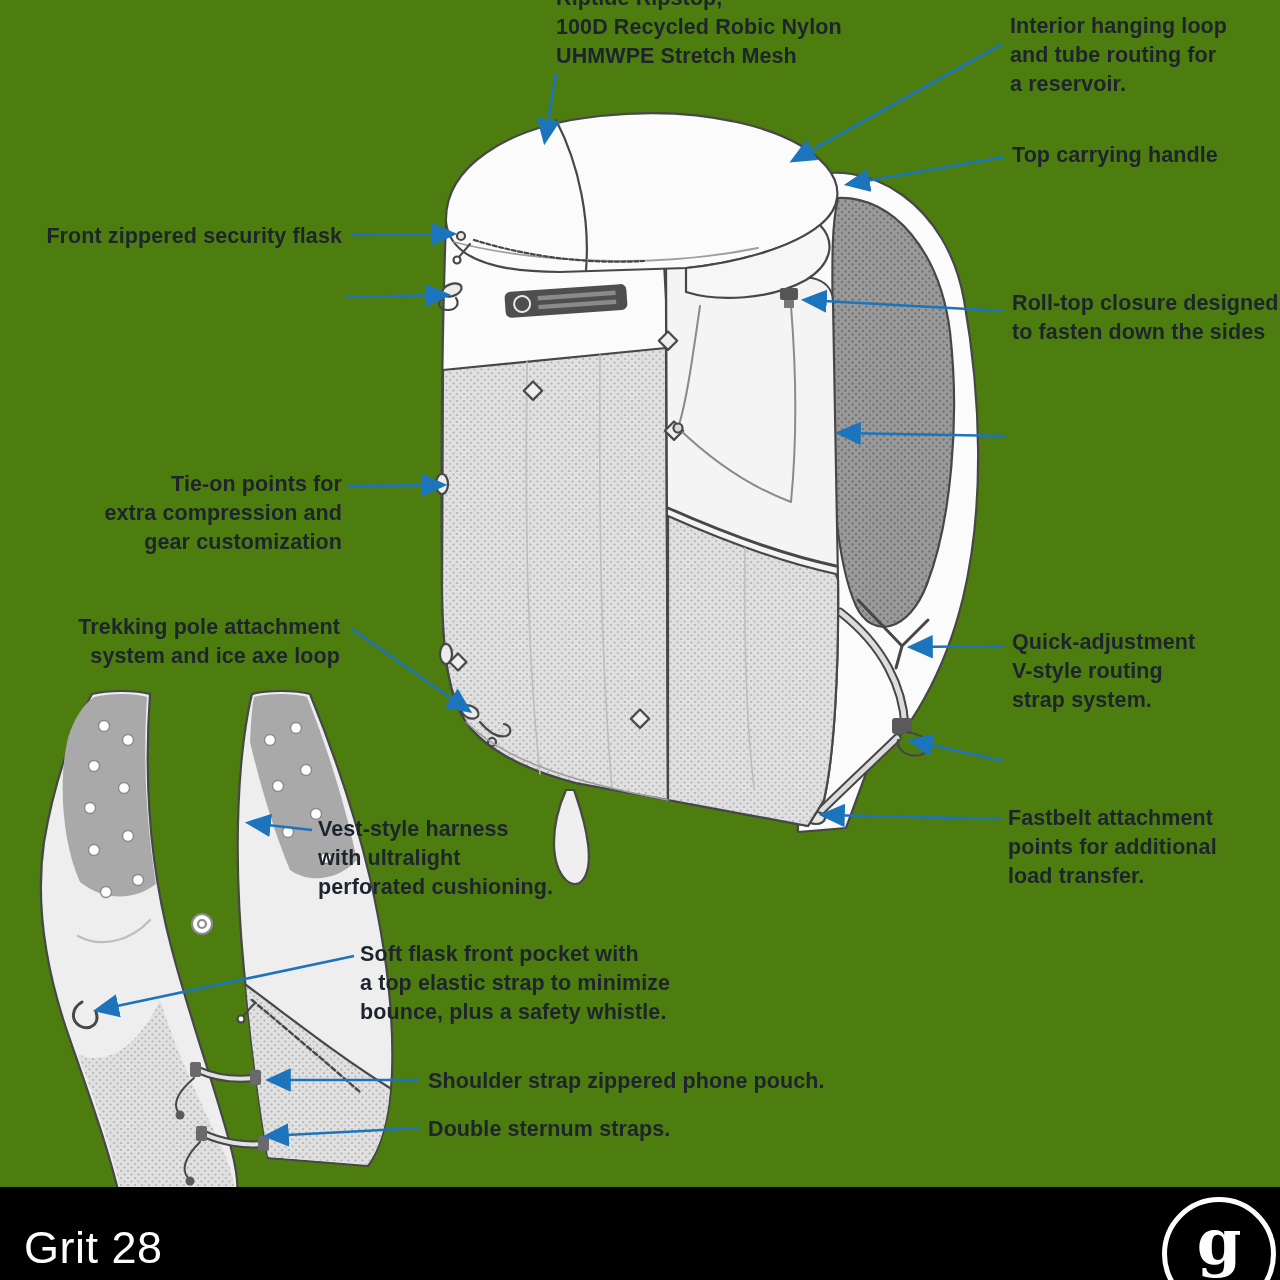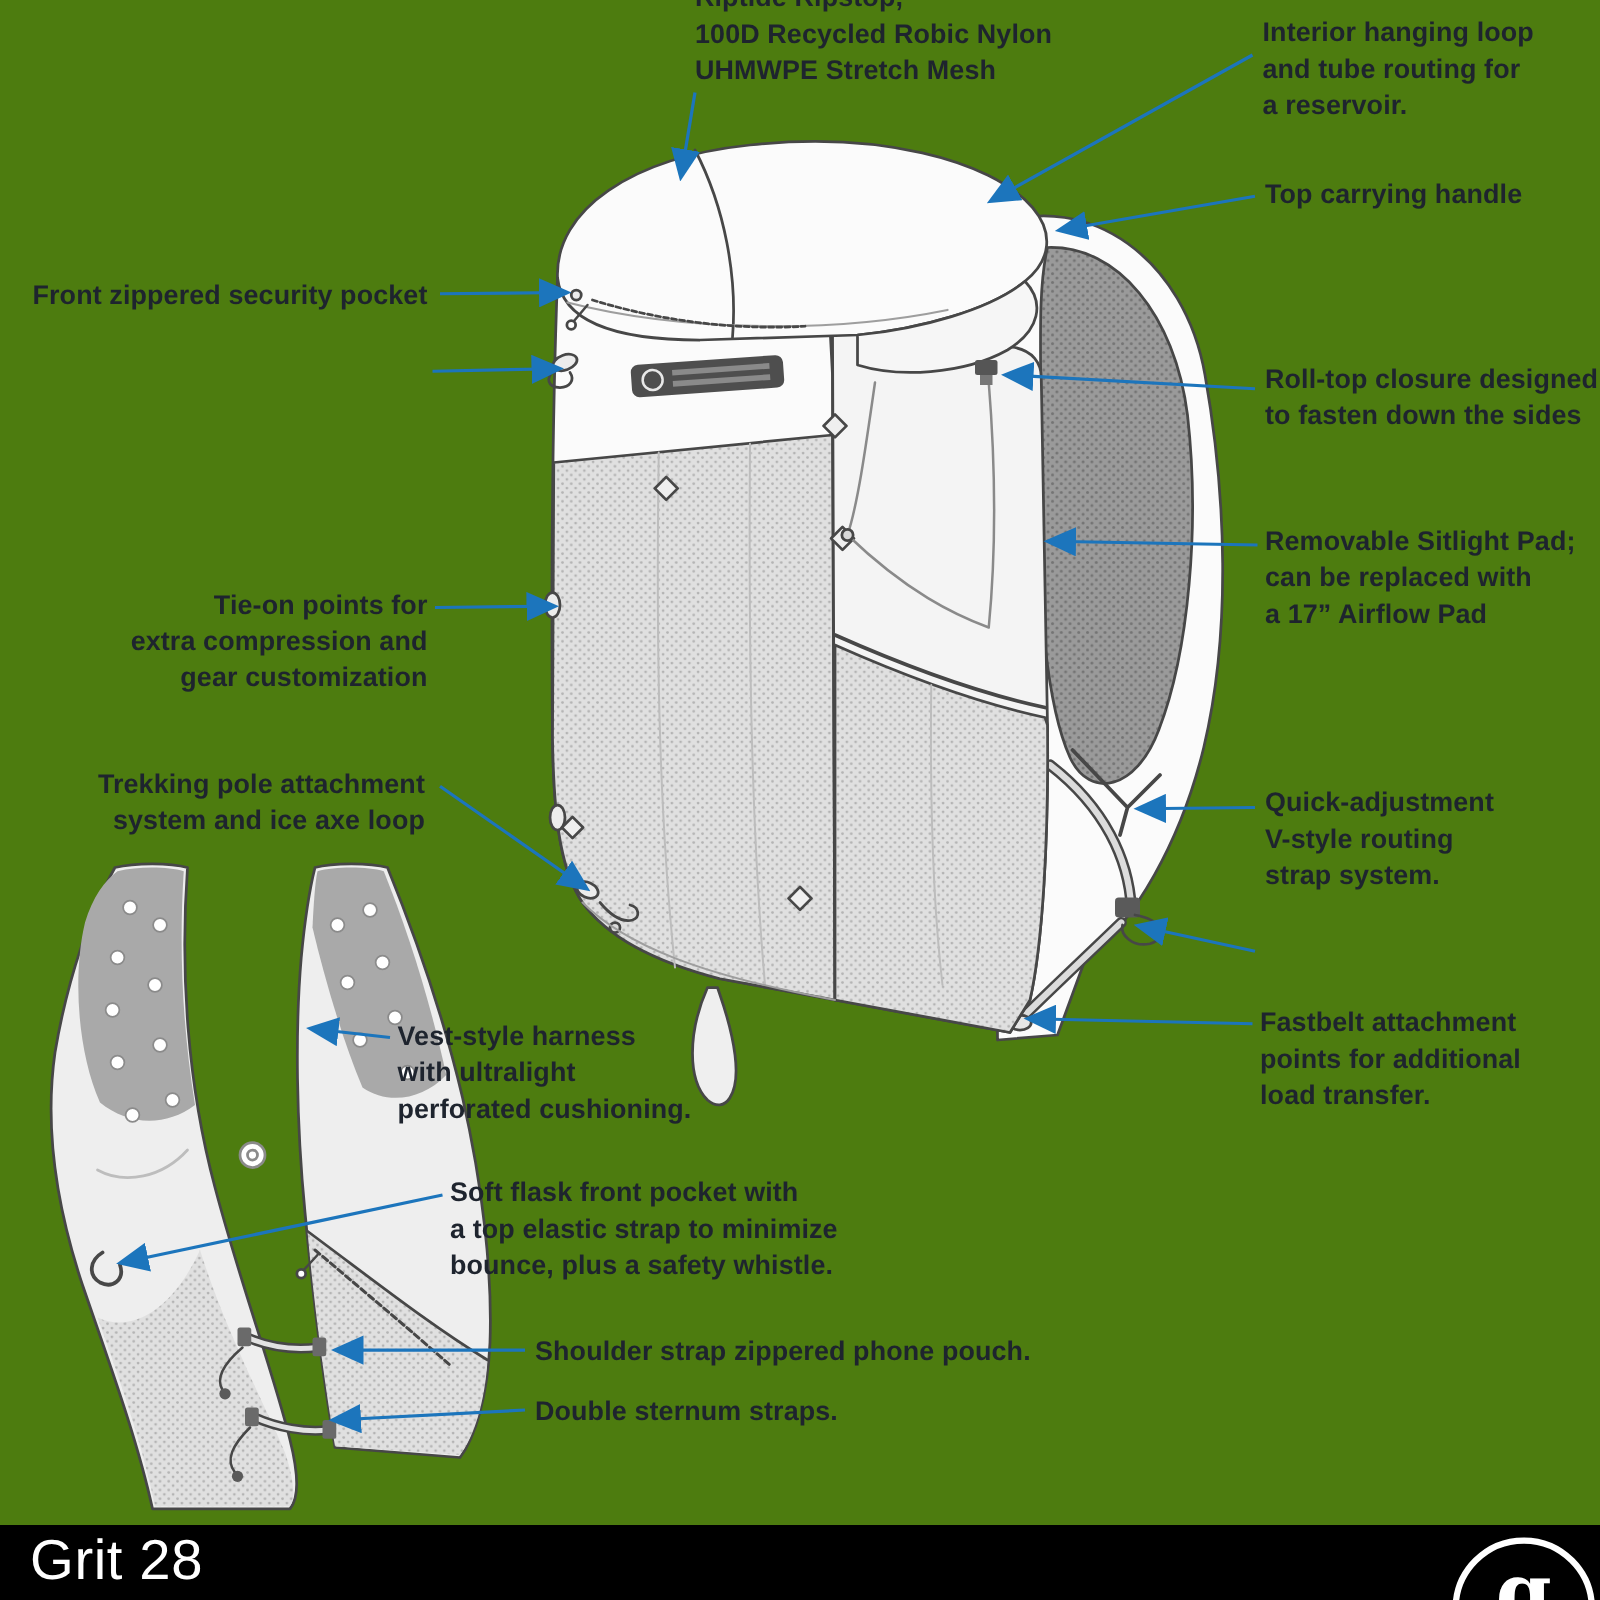--- a/index.html
+++ b/index.html
@@ -13,21 +13,21 @@
     position:absolute;
     font-weight:700;
     font-size:21.5px;
     line-height:29px;
     color:#1e242e;
     white-space:pre-line;
     letter-spacing:0.1px;
   }
   .label.r { text-align:right; }
   .footer {
-    position:absolute; left:0; right:0; bottom:0; height:60px;
+    position:absolute; left:0; right:0; bottom:0; height:93px;
     background:#000000;
   }
   .product-name {
     position:absolute; left:24px; bottom:6px;
     color:#ffffff; font-size:45px; font-weight:400; letter-spacing:0.5px;
   }
   .logo-ring {
     position:absolute; left:1162px; top:10px;
     width:104px; height:104px;
     border:5px solid #ffffff; border-radius:50%;
@@ -212,29 +212,26 @@
     </g>
   </svg>
 
   <div class="label" style="left:556px; top:-16px;">Riptide Ripstop,
 100D Recycled Robic Nylon
 UHMWPE Stretch Mesh</div>
   <div class="label" style="left:1010px; top:12px;">Interior hanging loop
 and tube routing for
 a reservoir.</div>
   <div class="label" style="left:1012px; top:141px;">Top carrying handle</div>
-  <div class="label r" style="right:938px; top:222px;">Front zippered security pocket</div>
+  <div class="label r" style="right:938px; top:222px;">Front zippered security flask</div>
   <div class="label" style="left:1012px; top:289px;">Roll-top closure designed
 to fasten down the sides</div>
   <div class="label r" style="right:938px; top:470px;">Tie-on points for
 extra compression and
 gear customization</div>
-  <div class="label" style="left:1012px; top:419px;">Removable Sitlight Pad;
-can be replaced with
-a 17” Airflow Pad</div>
   <div class="label r" style="right:940px; top:613px;">Trekking pole attachment
 system and ice axe loop</div>
   <div class="label" style="left:1012px; top:628px;">Quick-adjustment
 V-style routing
 strap system.</div>
   <div class="label" style="left:318px; top:815px;">Vest-style harness
 with ultralight
 perforated cushioning.</div>
   <div class="label" style="left:1008px; top:804px;">Fastbelt attachment
 points for additional

